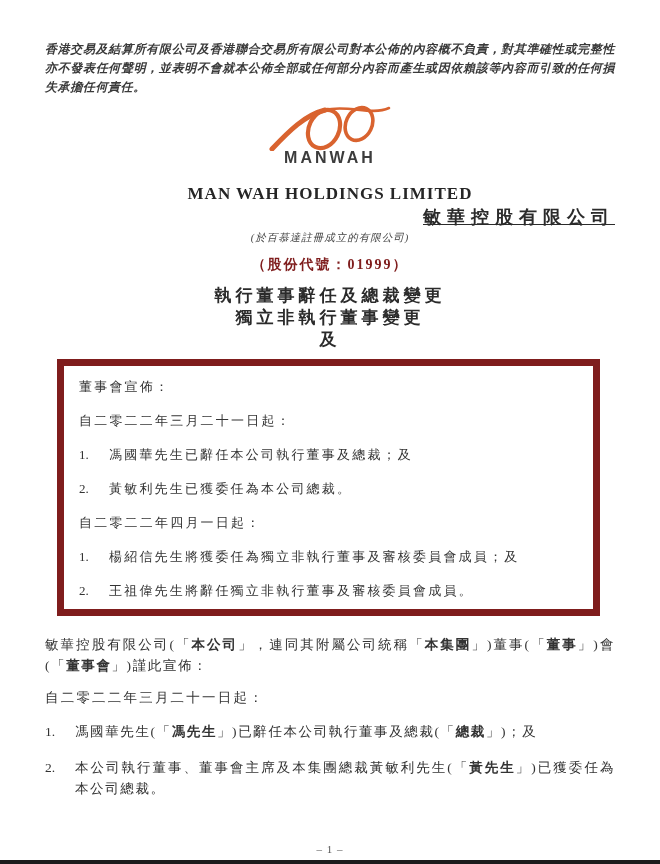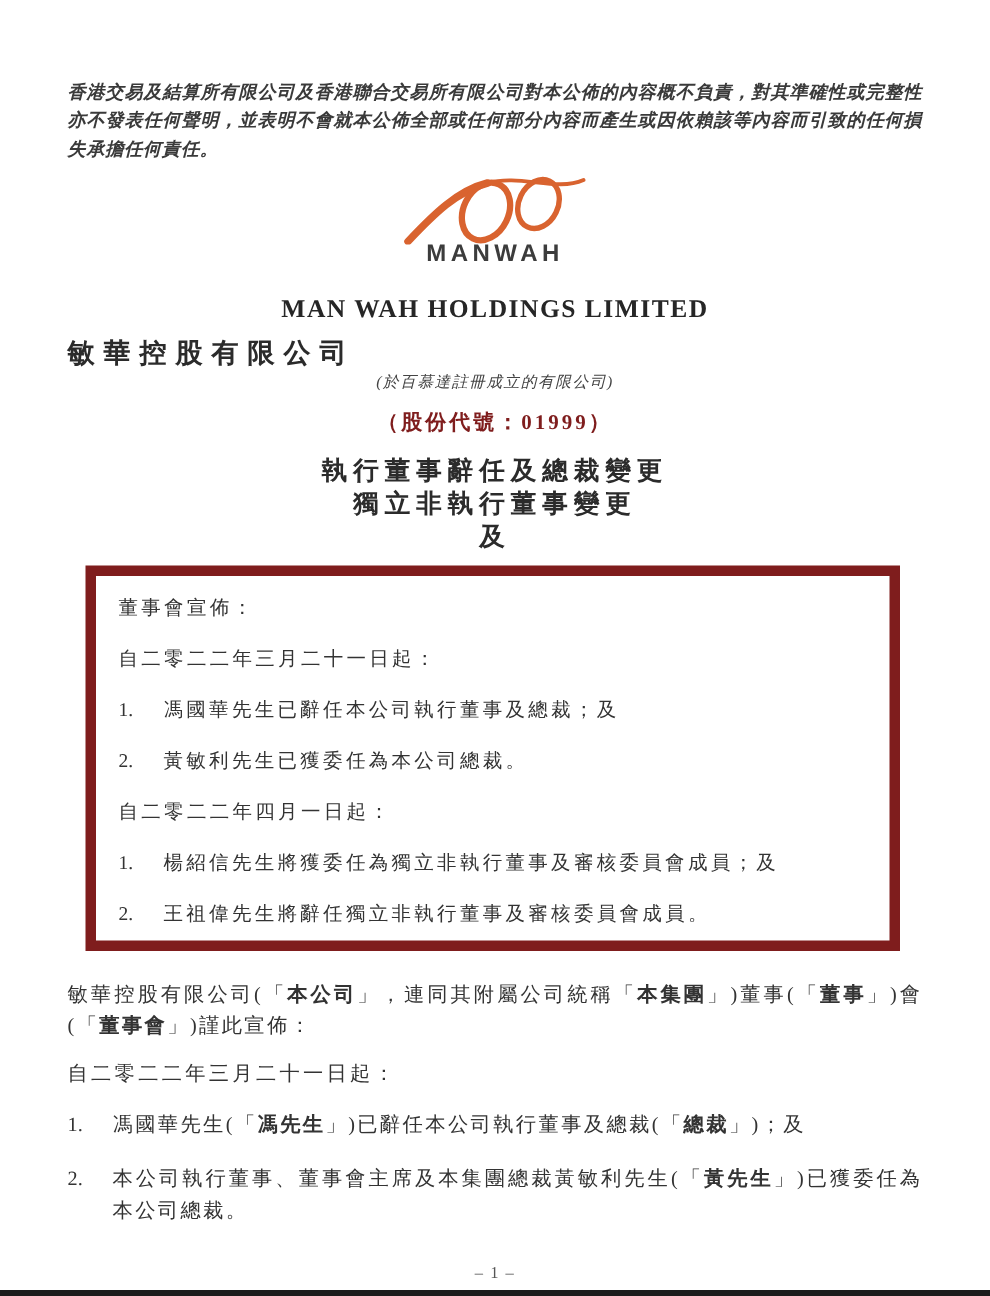--- a/index.html
+++ b/index.html
@@ -2,39 +2,39 @@
 <html><head>
 <meta charset="utf-8">
 <style>
   html,body{margin:0;padding:0;}
   body{
     width:660px;height:864px;background:#ffffff;overflow:hidden;
     font-family:"Liberation Serif","DejaVu Serif",serif;
     color:#303030;
   }
   .page{position:relative;width:660px;height:864px;background:#ffffff;}
-  .content{padding:52px 45px 0 45px;}
+  .content{padding:40px 45px 0 45px;}
 
   .disclaimer{
     margin:0 0 8px 0;
     font-size:12px;line-height:19px;
     font-style:italic;font-weight:600;
     letter-spacing:0.6px;text-align:justify;color:#3a3a3a;
   }
 
   .logo-block{text-align:center;}
   .logo-block svg{display:block;margin:0 auto;}
   .brand{
     font-family:"Liberation Sans","DejaVu Sans",sans-serif;
     font-weight:bold;font-size:16px;line-height:18px;
     letter-spacing:3px;color:#3c3c3c;margin-top:-2px;
   }
 
   .name-en{margin-top:17px;text-align:center;font-weight:bold;font-size:17px;line-height:20px;letter-spacing:1px;color:#262626;}
-  .name-zh{margin-top:8px;text-align:left;font-weight:bold;font-size:18px;line-height:22px;letter-spacing:6px;color:#2b2b2b;}
+  .name-zh{margin-top:2px;text-align:right;font-weight:bold;font-size:18px;line-height:22px;letter-spacing:6px;color:#2b2b2b;text-decoration:underline;}
   .inc-note{margin-top:3px;text-align:center;font-style:italic;font-size:10.5px;line-height:13px;letter-spacing:1px;color:#444;}
   .stock-code{margin-top:13px;text-align:center;font-weight:bold;font-size:14px;line-height:16px;letter-spacing:2px;color:#7f1d1d;}
 
   .title-block{margin-top:12px;text-align:center;font-weight:bold;font-size:17px;line-height:22px;letter-spacing:4px;color:#2b2b2b;}
 
   .box{
     margin:8px 15px 0 12px;
     border:7px solid #7f1d1d;
     padding:13px 15px 10px 15px;
     font-size:13px;line-height:16px;letter-spacing:2.2px;color:#333;

